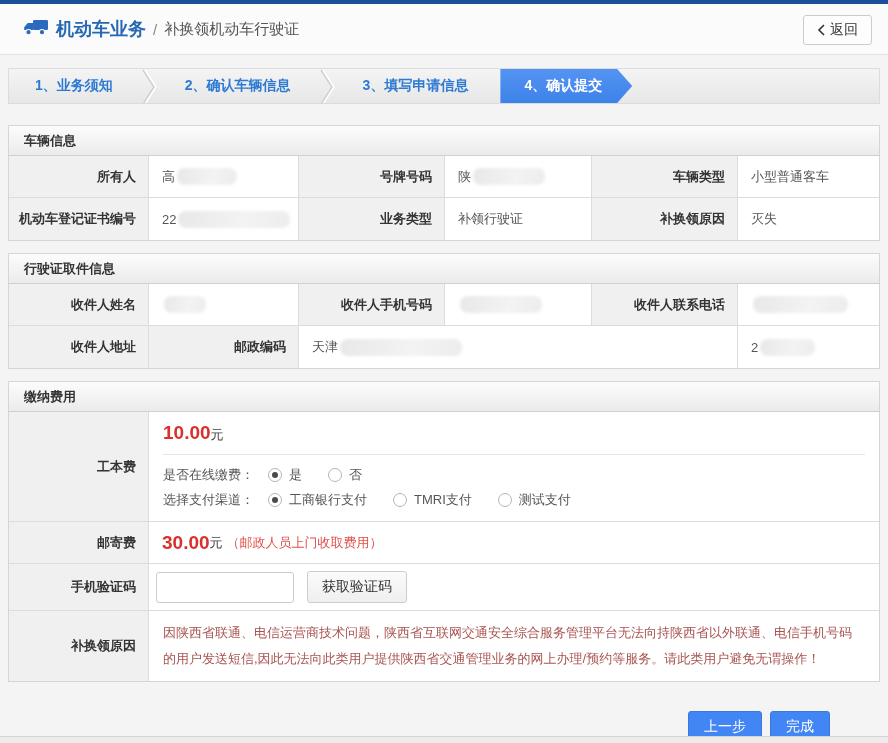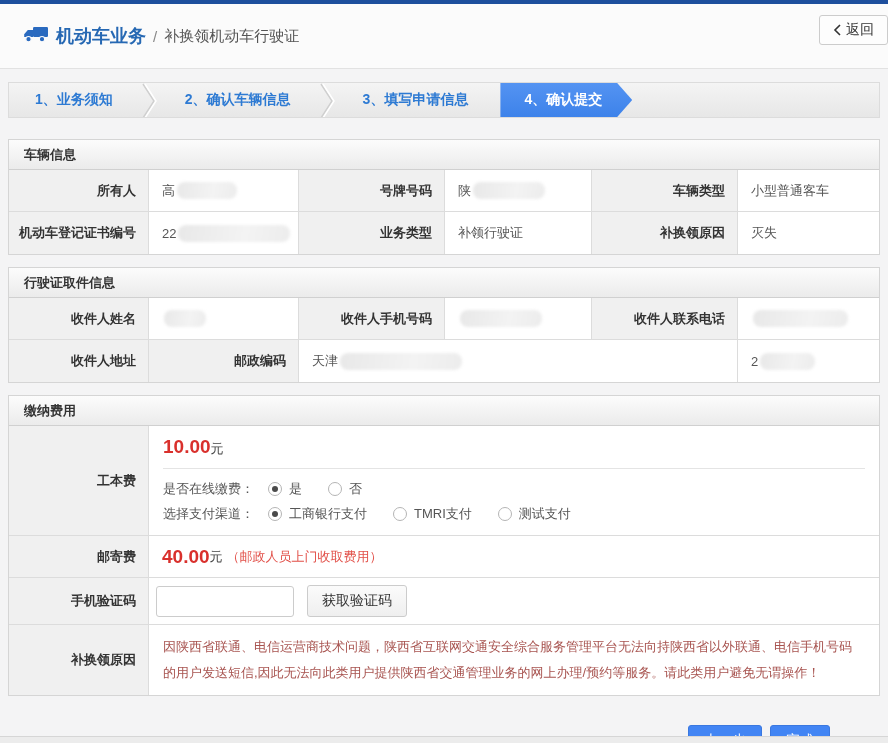--- a/index.html
+++ b/index.html
@@ -4,29 +4,29 @@
 <style>
   * { margin:0; padding:0; box-sizing:border-box; }
   html,body { width:888px; height:743px; }
   body {
     font-family:"Liberation Sans","DejaVu Sans",sans-serif;
     background:#f4f4f5; color:#333; overflow:hidden; position:relative;
   }
   
   .topbar { height:4px; background:#1e4f9d; }
   .header {
-    height:65px; background:#fbfbfb; border-bottom:1px solid #e2e2e2;
+    height:51px; background:#fbfbfb; border-bottom:1px solid #e2e2e2;
     display:flex; align-items:center; padding:0 16px 0 22px; position:relative;
   }
   .truck { transform:scaleX(-1); margin-right:8px; flex:0 0 auto; }
   .header-title { color:#2668b3; font-size:18px; font-weight:bold; }
   .header-divider { color:#888; font-size:15px; margin:0 7px; }
   .header-subtitle { color:#555; font-size:15px; }
   .back-btn {
-    position:absolute; right:0; top:11px; height:30px; padding:0 13px;
+    position:absolute; right:16px; top:11px; height:30px; padding:0 13px;
     background:#fdfdfd; border:1px solid #ccc; border-radius:3px;
     font-size:14px; color:#333; display:flex; align-items:center; gap:5px; cursor:pointer;
   }
   
   .stepbar {
     margin:13px 8px 0 8px; height:36px; border:1px solid #dcdcdc;
     background:linear-gradient(#f4f4f4,#e7e7e7);
     display:flex; align-items:stretch; overflow:hidden;
   }
   .step {
@@ -247,21 +247,21 @@
           <span class="radio-dot"></span>
           <span>测试支付</span>
         </span>
       </div>
     </div>
   </div>
 
   <div class="grid2">
     <div class="cell lbl">邮寄费</div>
     <div class="cell val no-r">
-      <span class="fee-amount">40.00</span>
+      <span class="fee-amount">30.00</span>
         <span class="fee-unit">元</span>
       <span class="fee-note">（邮政人员上门收取费用）</span>
     </div>
   </div>
 
   <div class="grid2">
     <div class="cell lbl">手机验证码</div>
     <div class="cell val code-cell no-r">
       <input class="code-input" type="text" value="" style="">
       <button class="code-btn">获取验证码</button>

